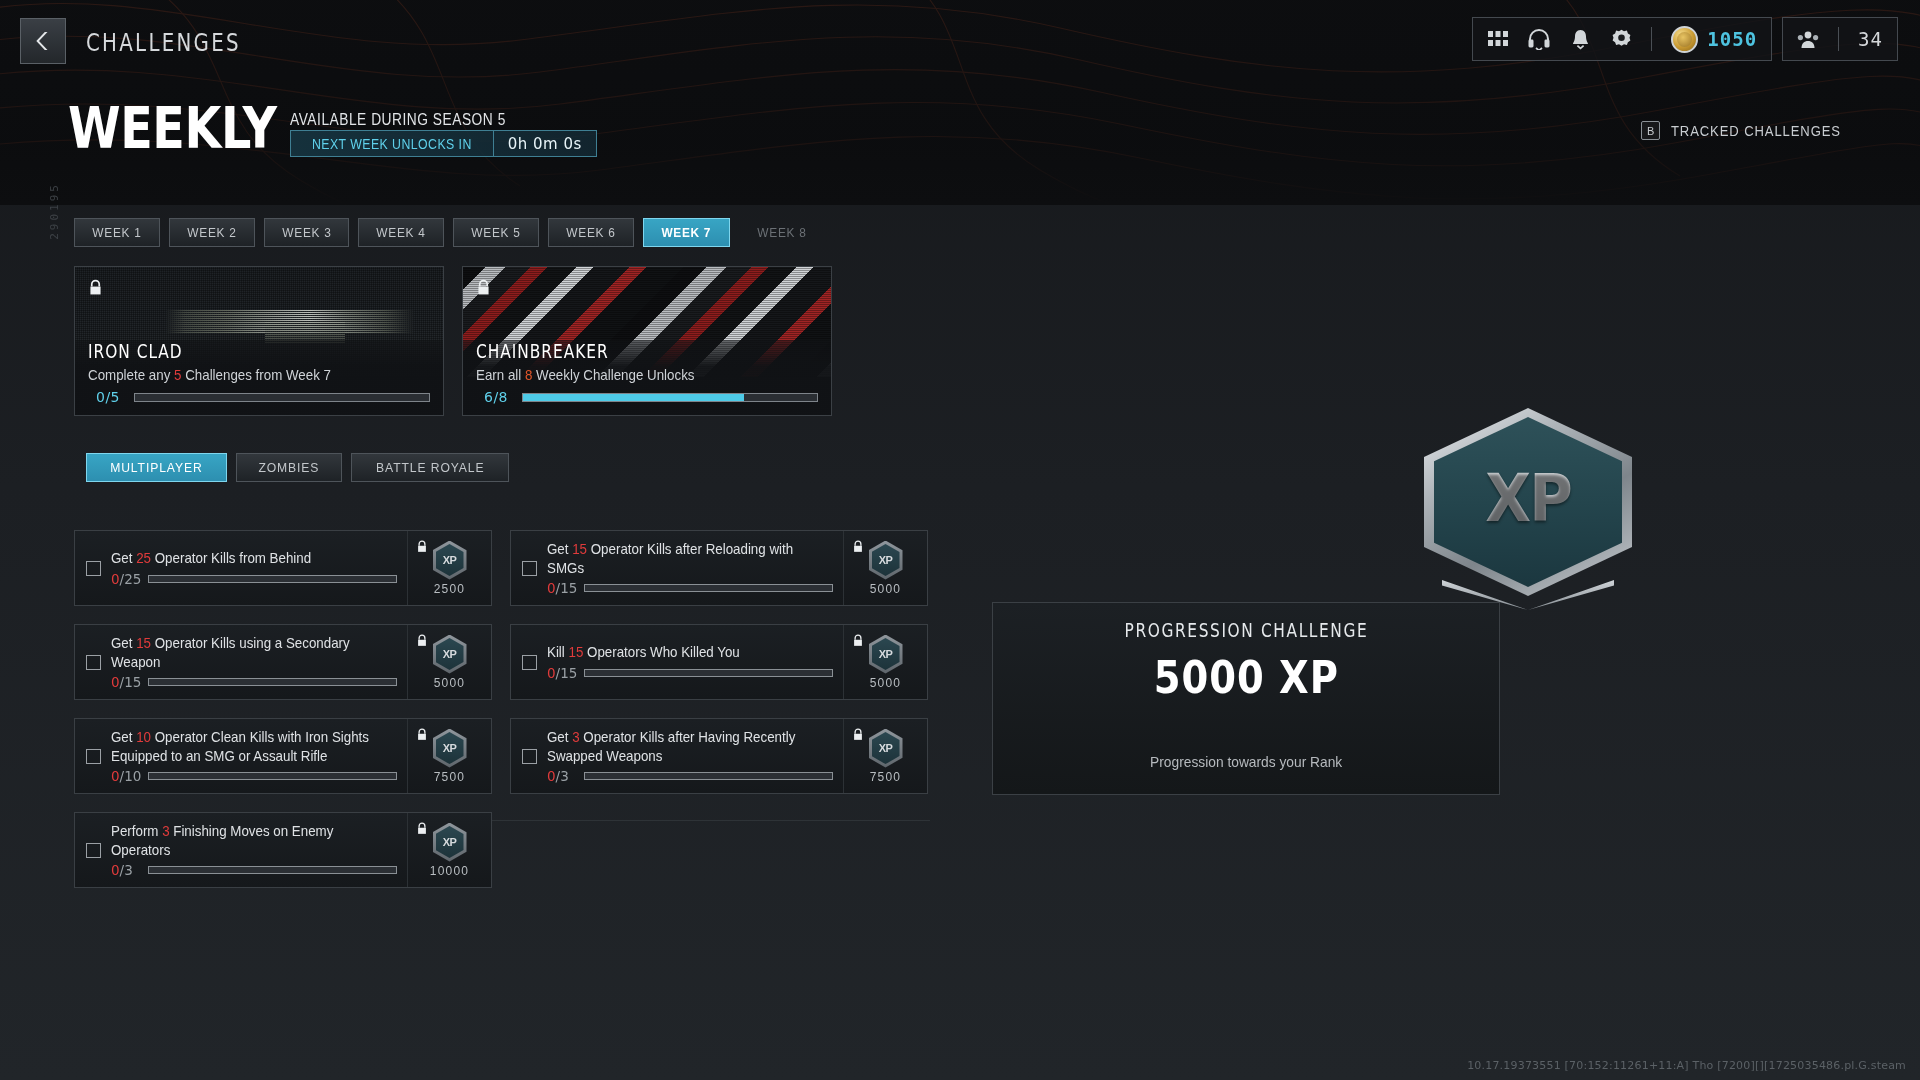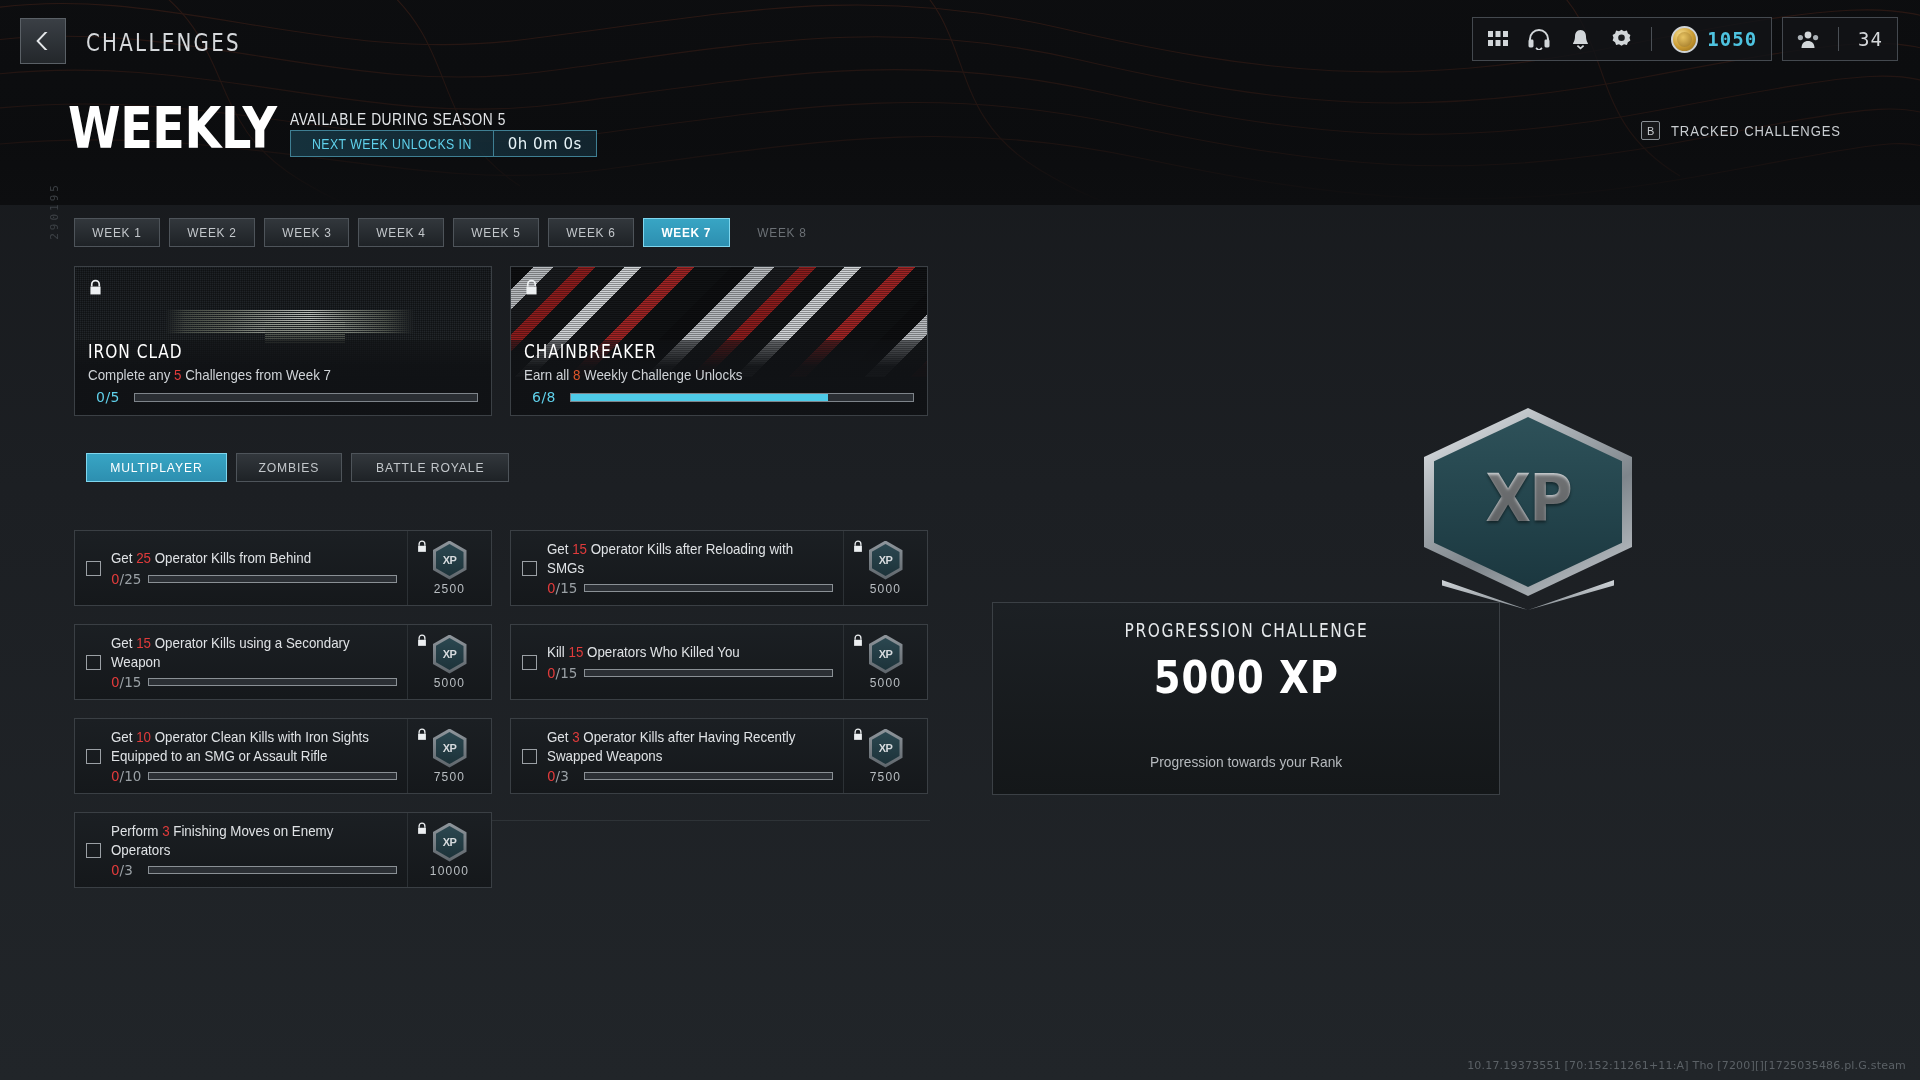--- a/index.html
+++ b/index.html
@@ -82,21 +82,21 @@
   .wk { height:29px; min-width:78px; padding:0 14px; display:flex; align-items:center;
     justify-content:flex-end; font-size:13.5px; letter-spacing:.8px; color:#c3c7cb;
     background:linear-gradient(180deg,#32373c,#1e2226); border:1px solid #4e545a;
     cursor:pointer; transform:scaleX(1); }
   .wk span { transform:scaleX(.88); display:block; }
   .wk.sel { background:linear-gradient(180deg,#38a5c4,#2d8fb0); border-color:#7fd6ee; color:#fff;font-weight:bold; }
   .wk.dim { background:transparent; border-color:transparent; color:#6b7075; }
 
   
   .rewards { position:absolute; left:74px; top:266px; display:flex; gap:18px; z-index:10; }
-  .rcard { width:418px; height:150px; border:1px solid #3b4045; position:relative;
+  .rcard { width:370px; height:150px; border:1px solid #3b4045; position:relative;
     background:#16191c; overflow:hidden; cursor:pointer; }
   .rcard-art { position:absolute; left:0; top:0; width:100%; height:110px; }
   .art-iron { background:
       repeating-linear-gradient(0deg,rgba(0,0,0,.30) 0 1px,transparent 1px 2px),
       repeating-linear-gradient(90deg,rgba(0,0,0,.30) 0 1px,transparent 1px 2px),
       linear-gradient(180deg,#1e2226,#24282c); }
   .gun { position:absolute; left:90px; top:42px; width:250px; height:24px;
     background:linear-gradient(90deg,transparent 0%,#4b5048 8%,#6f7568 25%,#b9bdb4 48%,
       #d8dcd4 58%,#8e9489 72%,#585d53 88%,transparent 100%);
     filter:blur(.3px); opacity:.85;

